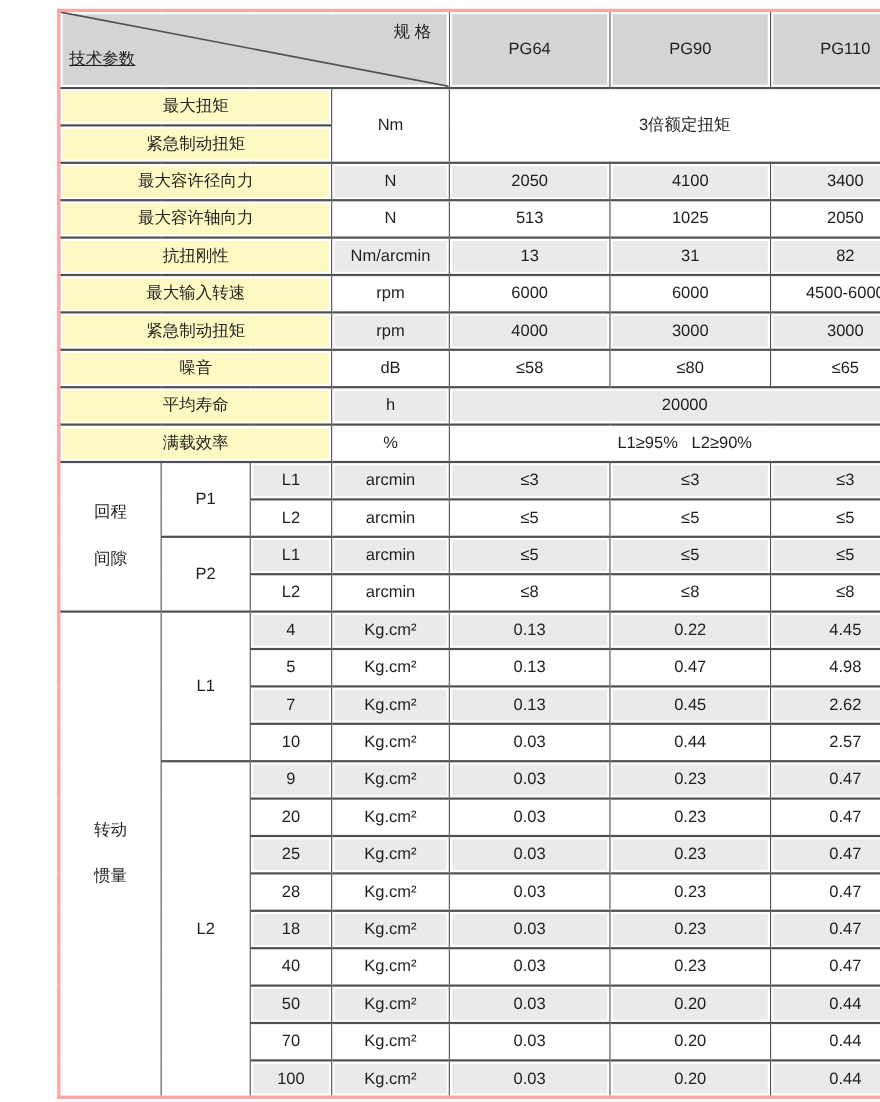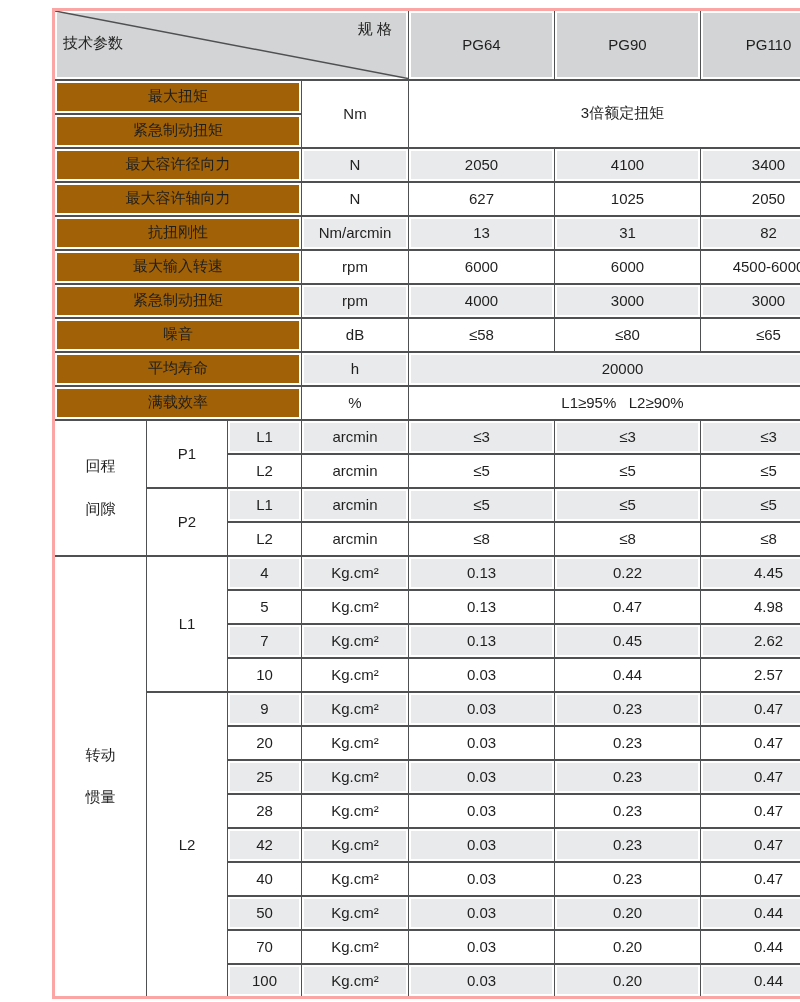--- a/index.html
+++ b/index.html
@@ -26,25 +26,25 @@
     padding: 0;
     height: 34px;
     text-align: center;
     vertical-align: middle;
     font-size: 15px;
     overflow: hidden;
   }
   tr.hdr td { height: 70px; background: #d3d4d5; }
   .g   { background: #e9eaeb; }
   .w   { background: #ffffff; }
-  .lbl { background: #a16207; }
+  .lbl { background: #fef9c3; }
   .diag { position: relative; background: #d3d4d5; }
   .diag svg { position: absolute; top: 0; left: 0; width: 100%; height: 100%; display: block; }
   .diag .top-label    { position: absolute; top: 9px;    right: 16px; }
-  .diag .bottom-label { position: absolute; bottom: 26px; left: 8px; }
+  .diag .bottom-label { position: absolute; bottom: 16px; left: 8px; text-decoration: underline; }
   .group div { line-height: 1.1; }
   .group .line1 { margin-bottom: 26px; font-family: Liberation Serif, serif; }
 </style>
 </head>
 <body>
 
 <div class="page">
 <table class="spec">
   <colgroup>
     <col style="width:93px">
@@ -82,21 +82,21 @@
   <tr>
     <td class="lbl" colspan="3">最大容许径向力</td>
     <td class="g">N</td>
     <td class="g">2050</td>
     <td class="g">4100</td>
     <td class="g">3400</td>
   </tr>
   <tr>
     <td class="lbl" colspan="3">最大容许轴向力</td>
     <td class="w">N</td>
-    <td class="w">627</td>
+    <td class="w">513</td>
     <td class="w">1025</td>
     <td class="w">2050</td>
   </tr>
   <tr>
     <td class="lbl" colspan="3">抗扭刚性</td>
     <td class="g">Nm/arcmin</td>
     <td class="g">13</td>
     <td class="g">31</td>
     <td class="g">82</td>
   </tr>
@@ -223,21 +223,21 @@
     <td class="g">0.47</td>
   </tr>
   <tr>
     <td class="w">28</td>
     <td class="w">Kg.cm²</td>
     <td class="w">0.03</td>
     <td class="w">0.23</td>
     <td class="w">0.47</td>
   </tr>
   <tr>
-    <td class="g">42</td>
+    <td class="g">18</td>
     <td class="g">Kg.cm²</td>
     <td class="g">0.03</td>
     <td class="g">0.23</td>
     <td class="g">0.47</td>
   </tr>
   <tr>
     <td class="w">40</td>
     <td class="w">Kg.cm²</td>
     <td class="w">0.03</td>
     <td class="w">0.23</td>

